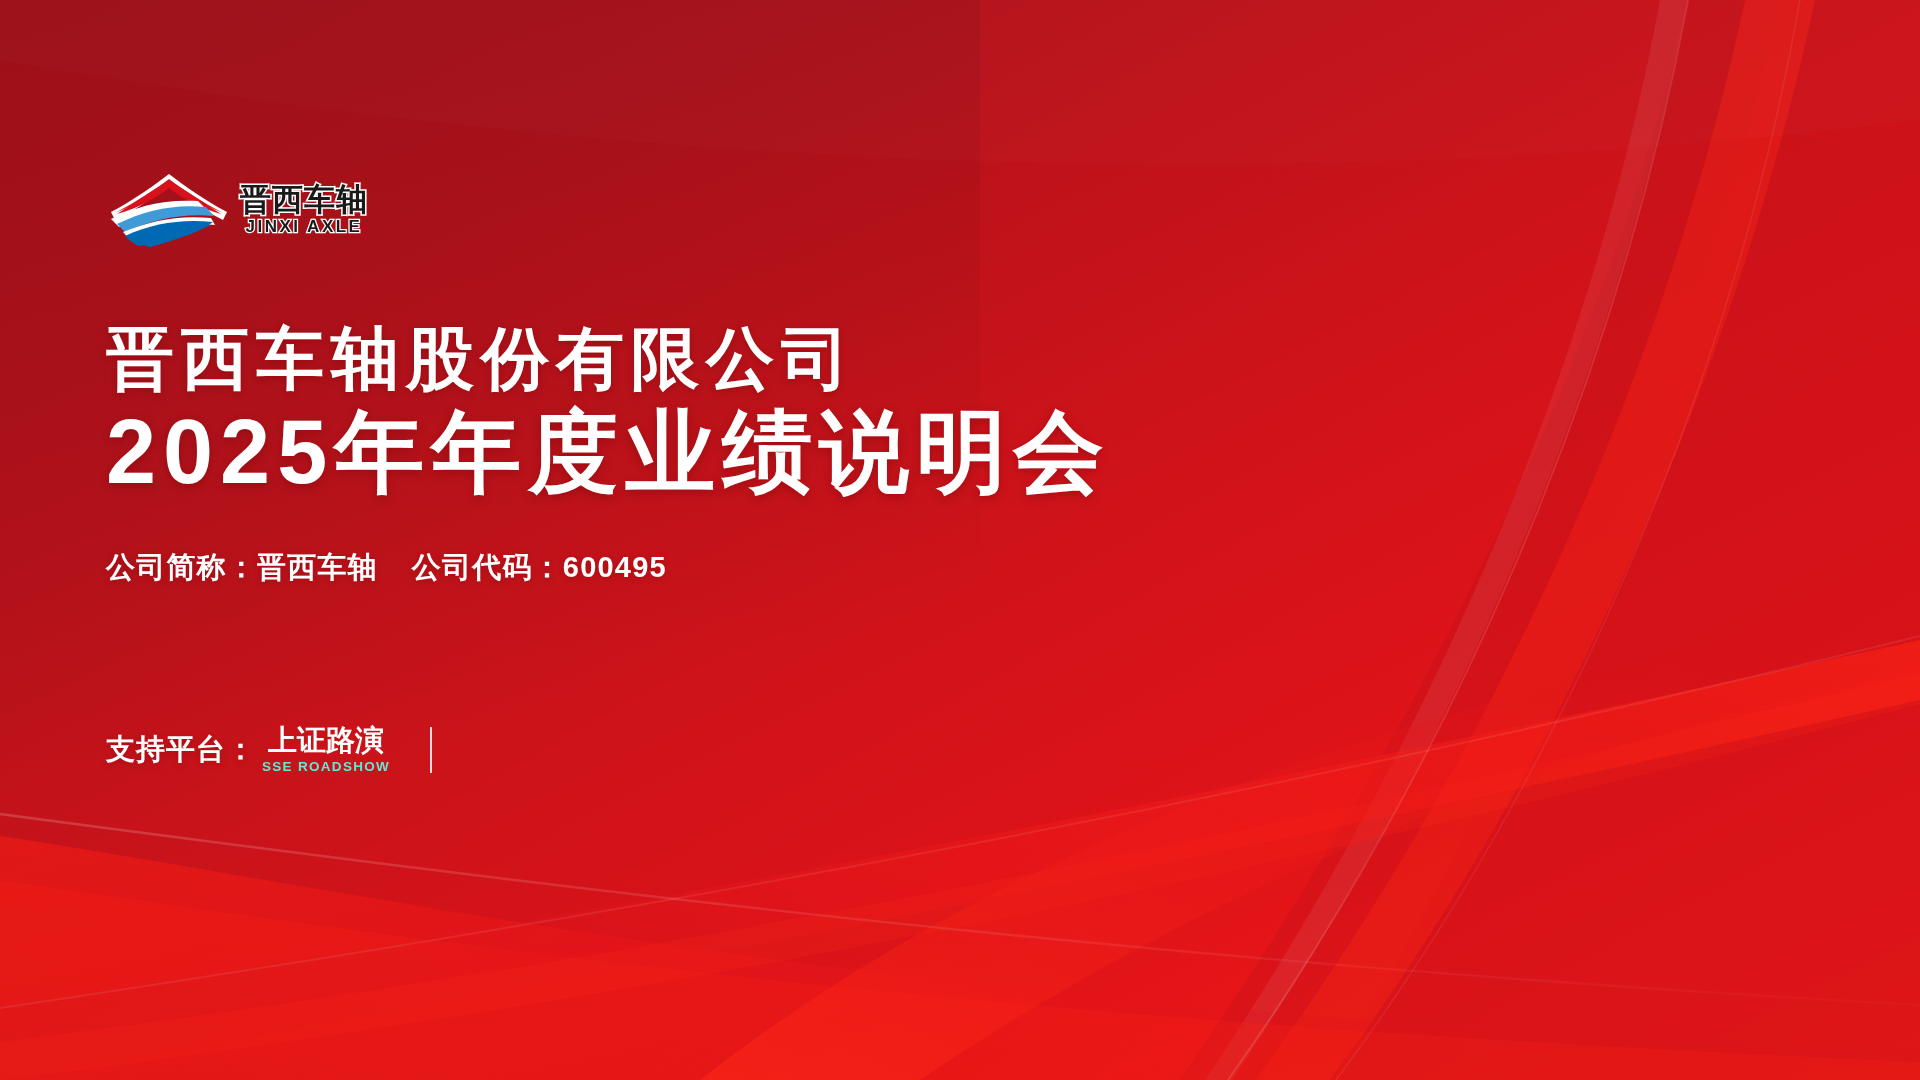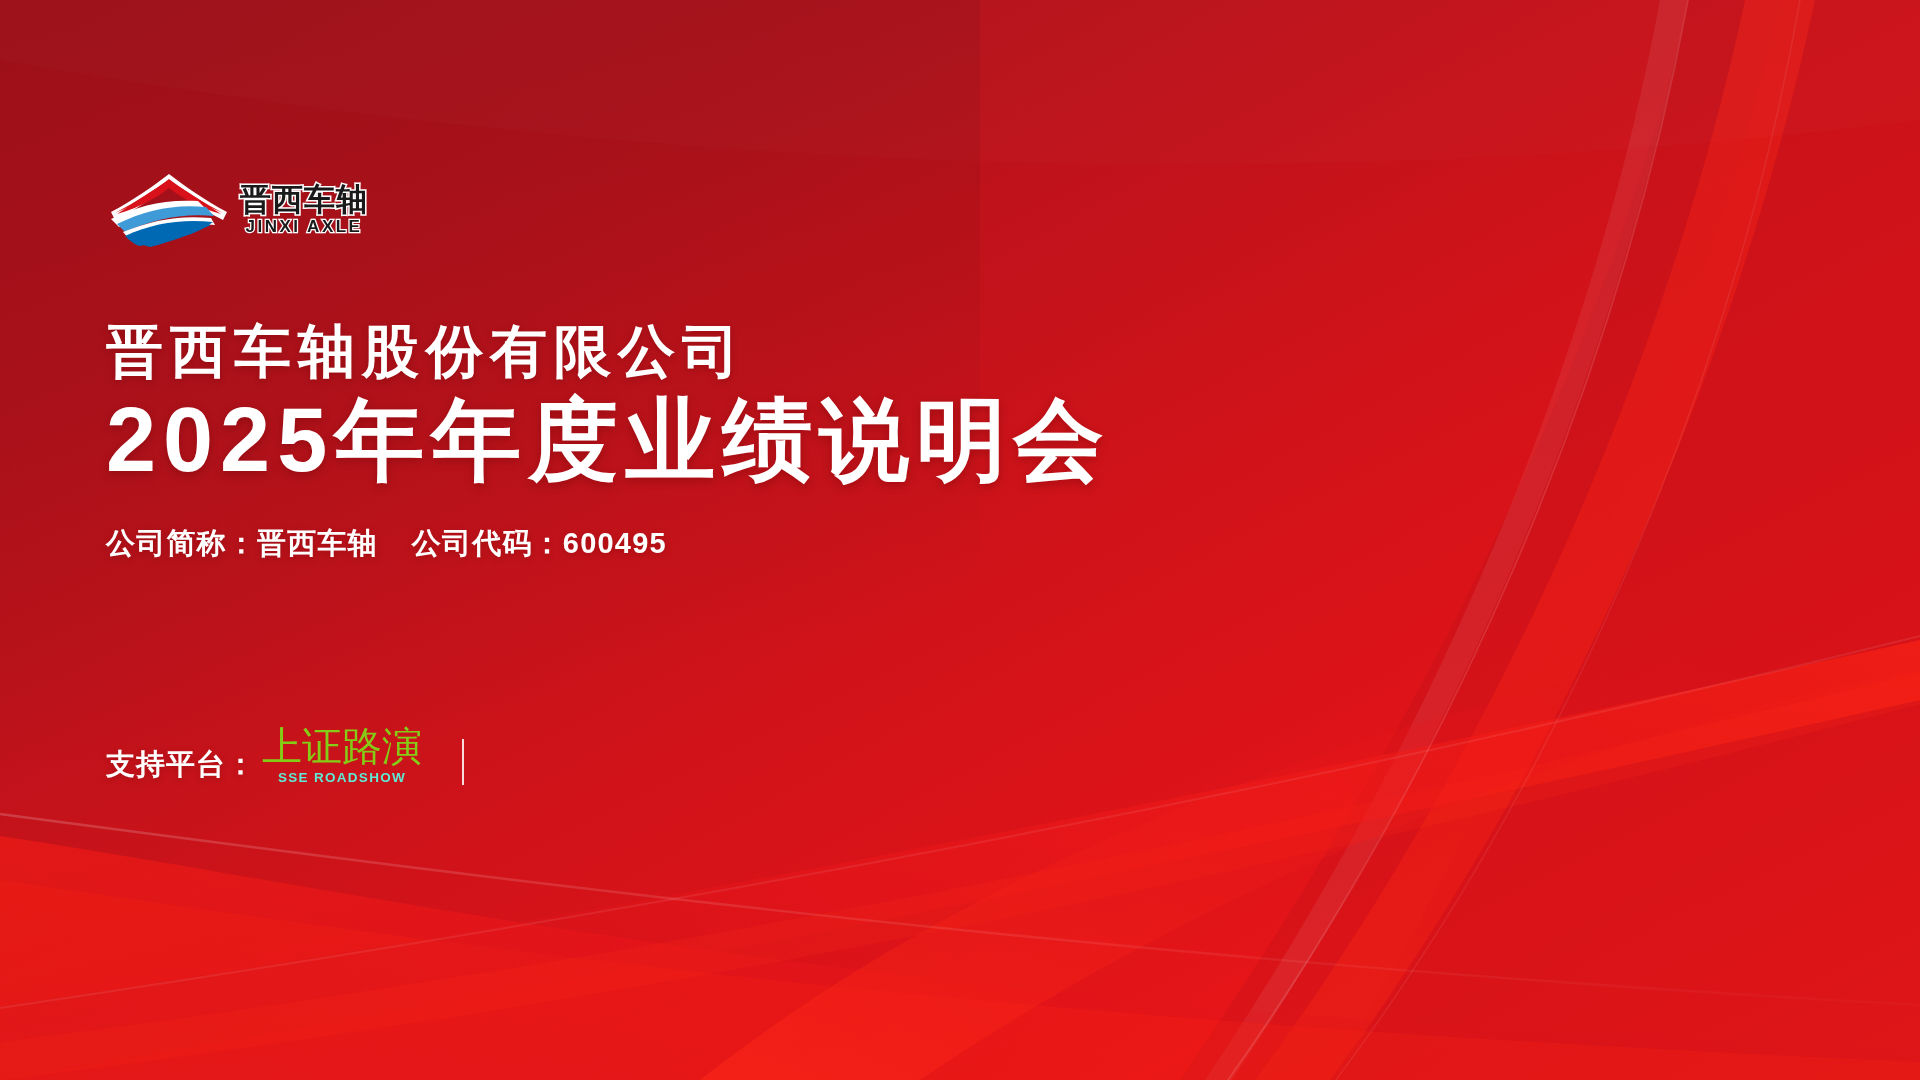--- a/index.html
+++ b/index.html
@@ -33,51 +33,51 @@
   }
   .logo-en{
     font-size:17px; font-weight:700; color:#1a1a1a; letter-spacing:2.5px;
     margin-top:3px;
     -webkit-text-stroke:2.5px #ffffff; paint-order:stroke fill;text-align:right;
   }
 
   
   .headline-block{ position:absolute; left:106px; top:320px; }
   .company-name{
-    color:#ffffff; font-size:57px; font-weight:700;
+    color:#ffffff; font-size:68px; font-weight:700;
     letter-spacing:7px; line-height:1.12;
     text-shadow:0 2px 7px rgba(90,0,0,.30);
   }
   .event-title{
     color:#ffffff; font-size:90px; font-weight:700;
     letter-spacing:7px; line-height:1.16; margin-top:4px;
     text-shadow:0 3px 10px rgba(90,0,0,.32);
   }
   .meta-line{
     color:#ffffff; font-size:29px; font-weight:700;
-    letter-spacing:1.2px; margin-top:32px;
+    letter-spacing:1.2px; margin-top:43px;
     text-shadow:0 2px 6px rgba(90,0,0,.28);
   }
   .meta-gap{ display:inline-block; width:34px; }
 
   
   .footer-line{
     position:absolute; left:106px; top:726px;
-    display:flex; align-items:flex-end;
+    display:flex; align-items:center;
   }
   .support-label{
     color:#ffffff; font-size:29px; font-weight:700; letter-spacing:1px;
     text-shadow:0 2px 6px rgba(90,0,0,.28);
   }
   .sse-logo{
     display:flex; flex-direction:column; align-items:center;
     margin-left:6px; line-height:1;
   }
   .sse-cn{
-    color:#84cc16; font-size:40px; font-weight:400; letter-spacing:0px;
+    color:#ffffff; font-size:29px; font-weight:700; letter-spacing:0px;
   }
   .sse-en{
     color:#5eead4; font-size:13.5px; font-weight:700; letter-spacing:1.3px;
     margin-top:5px;
   }
   .divider{
     width:2px; height:46px; background:rgba(255,255,255,.85);
     margin:0 36px 0 40px;
   }
   .event-when{

